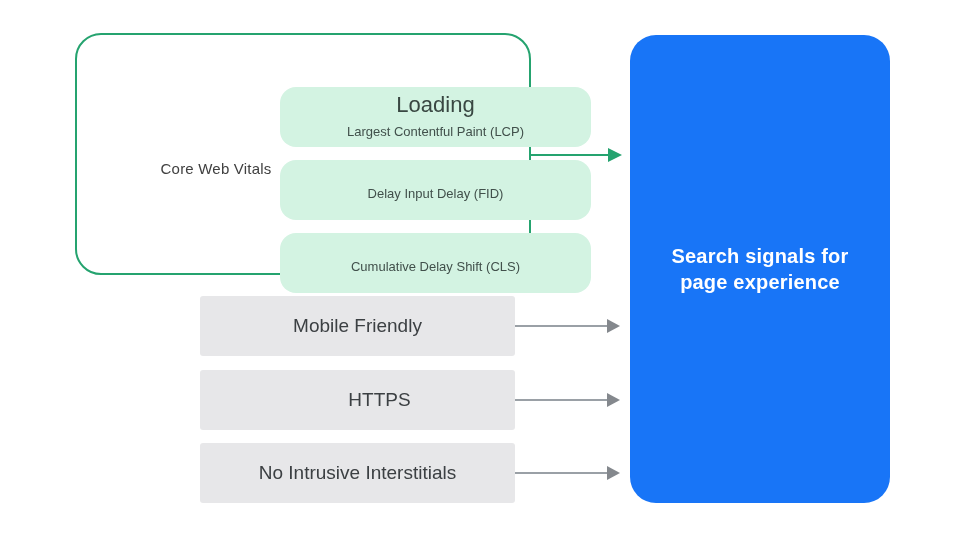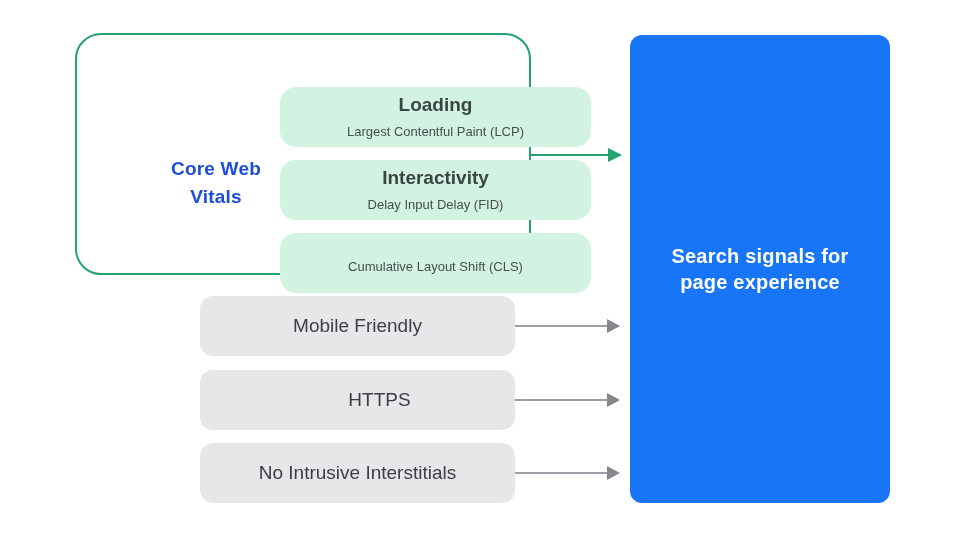--- a/index.html
+++ b/index.html
@@ -8,38 +8,38 @@
 
   .canvas { position: absolute; left: 0; top: 0; width: 960px; height: 540px; background: #ffffff; }
 
   
   .cwv-group {
     position: absolute; left: 75px; top: 33px; width: 456px; height: 242px;
     border: 2px solid #25a36f; border-radius: 26px; background: #ffffff;
   }
   .cwv-label {
     position: absolute; left: 83px; top: 120px; width: 112px;
-    text-align: center; font-size: 19px; font-weight: 700;
-    line-height: 28px; color: #1d4ed8; letter-spacing: .2px;
+    text-align: center; font-size: 15px; font-weight: 400;
+    line-height: 28px; color: #404040; letter-spacing: .2px;
   }
   .vital-cards {
     position: absolute; left: 203px; top: 52px; width: 311px;
     display: flex; flex-direction: column; gap: 13px;
   }
   .vital-card {
     height: 60px; border-radius: 16px; background: #d3f3e2;
     display: flex; flex-direction: column; align-items: center; justify-content: center;
   }
-  .vital-title { font-size: 19px; font-weight: 700; color: #394742; line-height: 22px; }
+  .vital-title { font-size: 22px; font-weight: 400; color: #394742; line-height: 22px; }
   .vital-subtitle { font-size: 13px; font-weight: 400; color: #41504b; line-height: 16px; margin-top: 8px; }
 
   
   .signal-card {
     position: absolute; left: 200px; width: 315px; height: 60px;
-    border-radius: 13px; background: #e7e7e9;
+    border-radius: 3px; background: #e7e7e9;
     display: flex; align-items: center; justify-content: center;
   }
   .signal-card.s0 { top: 296px; }
   .signal-card.s1 { top: 370px; padding-left: 44px; }
   .signal-card.s2 { top: 443px; }
   .signal-label { font-size: 19px; font-weight: 400; color: #3c4043; }
 
   
   .arrow { position: absolute; height: 14px; display: flex; align-items: center; }
   .arrow .shaft { flex: 1; height: 2.5px; }
@@ -50,21 +50,21 @@
   .arrow.gray { left: 515px; width: 105px; }
   .arrow.gray .shaft { background: #9aa0a6; }
   .arrow.gray .head { border-left: 13px solid #84888d; }
   .arrow.g0 { top: 319px; }
   .arrow.g1 { top: 393px; }
   .arrow.g2 { top: 466px; }
 
   
   .result-box {
     position: absolute; left: 630px; top: 35px; width: 260px; height: 468px;
-    border-radius: 12px; background: #1875f7;
+    border-radius: 26px; background: #1875f7;
     display: flex; align-items: center; justify-content: center;
   }
   .result-label {
     width: 180px; text-align: center; color: #ffffff;
     font-size: 20px; font-weight: 700; line-height: 26px; letter-spacing: .2px;
   }
 </style>
 </head>
 <body>
 
@@ -72,25 +72,24 @@
 
   <div class="cwv-group">
     <div class="cwv-label">Core Web Vitals</div>
 
     <div class="vital-cards">
       <div class="vital-card">
         <div class="vital-title">Loading</div>
         <div class="vital-subtitle">Largest Contentful Paint (LCP)</div>
       </div>
       <div class="vital-card">
-        <div class="vital-title">Interactivity</div>
         <div class="vital-subtitle">Delay Input Delay (FID)</div>
       </div>
       <div class="vital-card">
-        <div class="vital-subtitle">Cumulative Layout Shift (CLS)</div>
+        <div class="vital-subtitle">Cumulative Delay Shift (CLS)</div>
       </div>
     </div>
   </div>
 
   <div class="arrow green">
     <div class="shaft"></div>
     <div class="head"></div>
   </div>
 
   <div class="signal-card s0">

